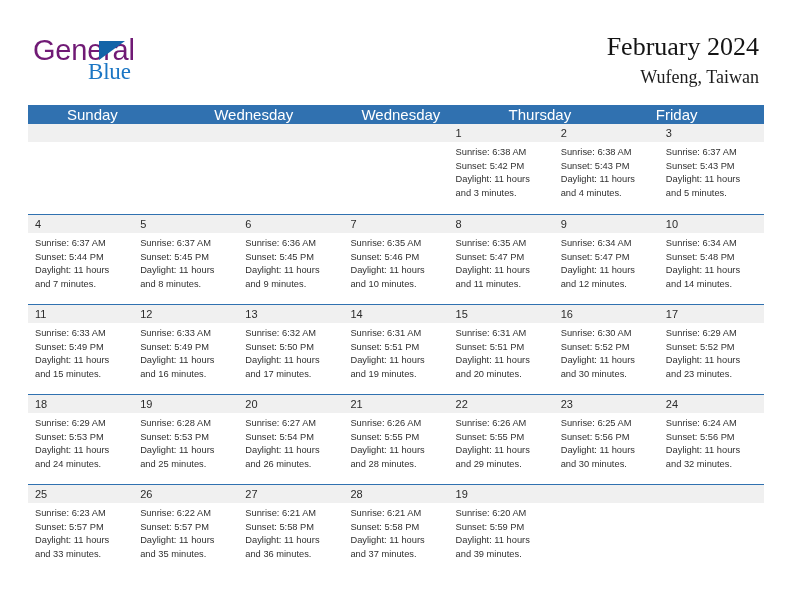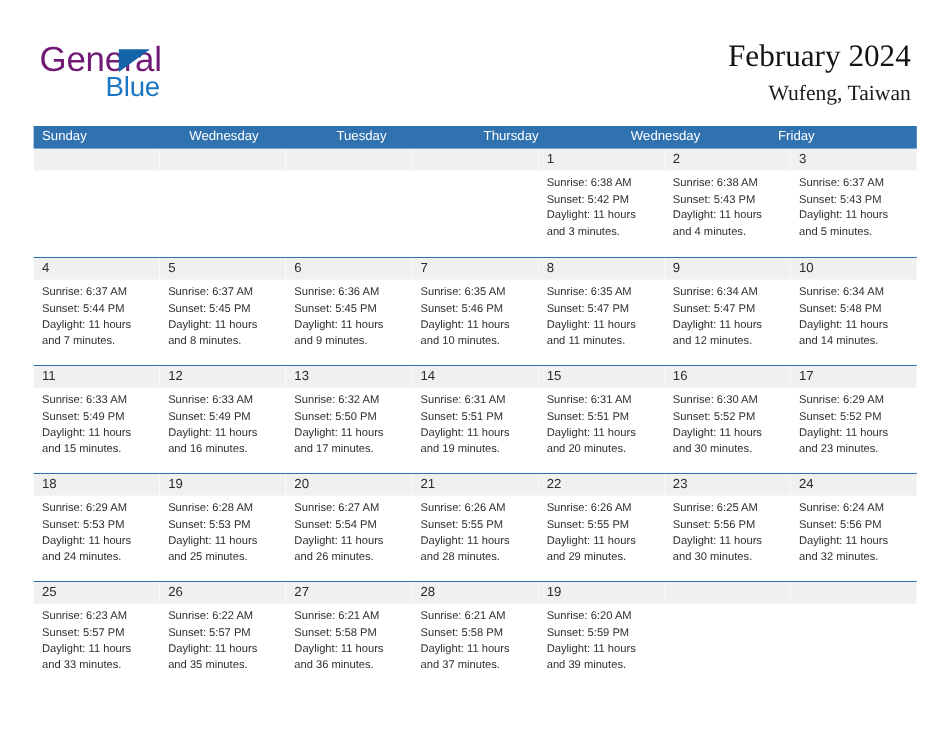--- a/index.html
+++ b/index.html
@@ -48,21 +48,21 @@
     font-family: "Liberation Sans", sans-serif;
     line-height: 26px;
   }
   .logo-blue {
     position: absolute;
     left: 55px;
     top: 22px;
     font-size: 23px;
     letter-spacing: -0.2px;
     color: #1b76c4;
-    font-family: Liberation Sans, sans-serif;
+    font-family: Liberation Serif, serif;
     line-height: 26px;
   }
   .logo-triangle {
     position: absolute;
     left: 66px;
     top: 4px;
     width: 0;
     height: 0;
     border-left: 26px solid #1364a8;
     border-bottom: 19px solid transparent;
@@ -98,27 +98,28 @@
   }
 
   .dow-row {
     display: flex;
     width: 736px;
     height: 19px;
     background: #3071b0;
   }
   .dow-cell {
     flex: 1 1 0;
-    font-size: 11px;
+    font-size: 15px;
     color: #ffffff;
     line-height: 19px;
     padding-left: 7px;
     box-sizing: border-box;
     overflow: hidden;
     white-space: nowrap;
+    margin-left: 32px;
   }
 
   .week-row {
     display: flex;
     width: 736px;
     height: 90px;
     border-top: 1px solid #3071b0;
     box-sizing: border-box;
   }
   .week-row.first {
@@ -176,23 +177,22 @@
       <div class="cal-title">February 2024</div>
       <div class="cal-subtitle">Wufeng, Taiwan</div>
     </div>
 
   </div>
 
   <div class="calendar">
     <div class="dow-row">
       <div class="dow-cell">Sunday</div>
       <div class="dow-cell">Wednesday</div>
-      <div class="dow-cell">Tuesday</div>
+      <div class="dow-cell">Wednesday</div>
       <div class="dow-cell">Thursday</div>
-      <div class="dow-cell">Wednesday</div>
       <div class="dow-cell">Friday</div>
     </div>
 
     <div id="weeks-container">
         <div class="week-row first">
           <div class="day-cell empty">
             <div class="day-number-band"></div>
           </div>
           <div class="day-cell empty">
             <div class="day-number-band"></div>

